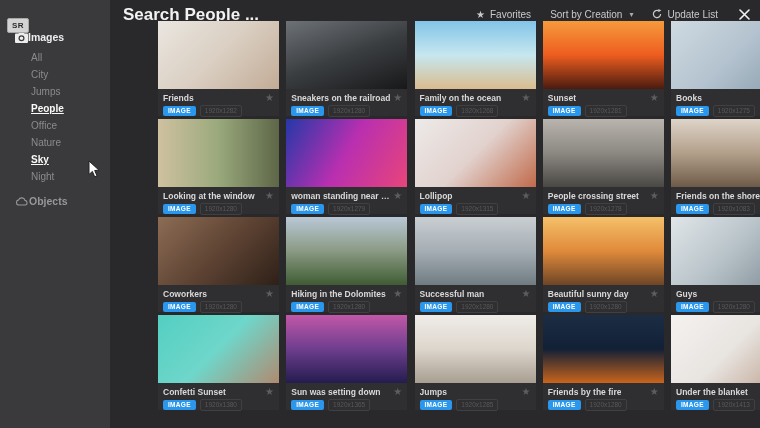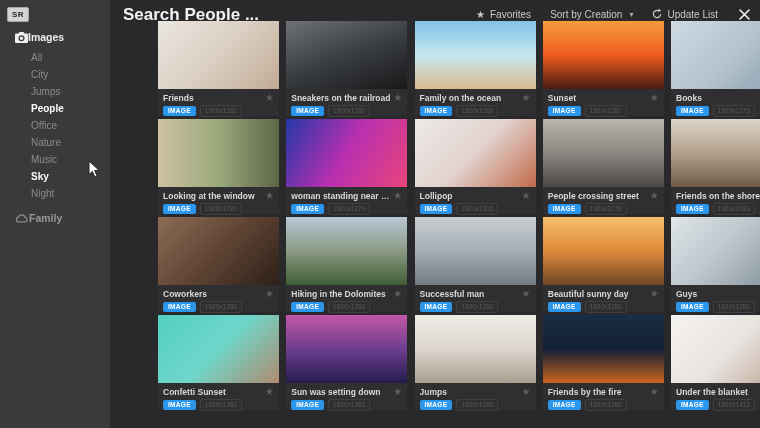--- a/index.html
+++ b/index.html
@@ -10,40 +10,40 @@
     position:relative;
     -webkit-font-smoothing:antialiased;
   }
 
   
   .sidebar {
     position:absolute; left:0; top:0; width:110px; height:428px;
     background:#3a3a3c;
   }
   .logo {
-    position:absolute; left:7px; top:7px;
+    position:absolute; left:7px; top:18px;
     background:#d4d4d4; color:#2c2c2e;
     font-size:8px; font-weight:700; letter-spacing:.5px;
     padding:2px 4px; border-radius:2px; border:1px solid #a8a8a8;
   }
   .nav { padding-top:27px; }
   .section-header {
     display:flex; align-items:center; 
     padding:4px 0 4px 15px;
     font-size:10.5px; font-weight:700; color:#ededee;
     cursor:default;
   }
   .section-header.dim { color:#97979a; font-weight:700; }
   .section-header svg { flex:0 0 auto; }
   .section-items { padding:2px 8px 6px 0; }
   .side-item {
     padding:3px 0 3px 31px;
     font-size:10px; color:#8b8b8e; cursor:default;
   }
-  .side-item.active { color:#fafafa; font-weight:700; }
+  .side-item.active { color:#fafafa; font-weight:700;text-decoration:underline; }
 
   
   .search-input {
     position:absolute; left:123px; top:6px; width:280px; height:18px;
     background:transparent; border:none; outline:none;
     color:#f2f2f2; font-size:17px; font-weight:700;
     font-family:"Liberation Sans", sans-serif;
   }
   .topbar-right {
     position:absolute; top:0; right:10px; height:28px;
@@ -96,29 +96,28 @@
       </svg>
       <span>Images</span>
     </div>
     <div class="section-items">
         <div class="side-item">All</div>
         <div class="side-item">City</div>
         <div class="side-item">Jumps</div>
         <div class="side-item active">People</div>
         <div class="side-item">Office</div>
         <div class="side-item">Nature</div>
-        <div class="side-item">Music</div>
         <div class="side-item active">Sky</div>
         <div class="side-item">Night</div>
       </div>
     <div class="section-header dim">
       <svg width="14" height="9" viewBox="0 0 14 9">
         <path fill="none" stroke="#97979a" stroke-width="1.1" d="M3.5 8 A2.6 2.6 0 0 1 3.6 2.9 A3.4 3.4 0 0 1 10 3.4 A2.4 2.4 0 0 1 10.6 8 Z"></path>
       </svg>
-      <span>Family</span>
+      <span>Objects</span>
     </div>
   </div>
 </div>
 
 <input class="search-input" type="text" value="Search People ..." style="">
 <div class="topbar-right">
   <div class="tb-btn">
     <span class="tb-star">★</span>
     <span>Favorites</span>
   </div>

